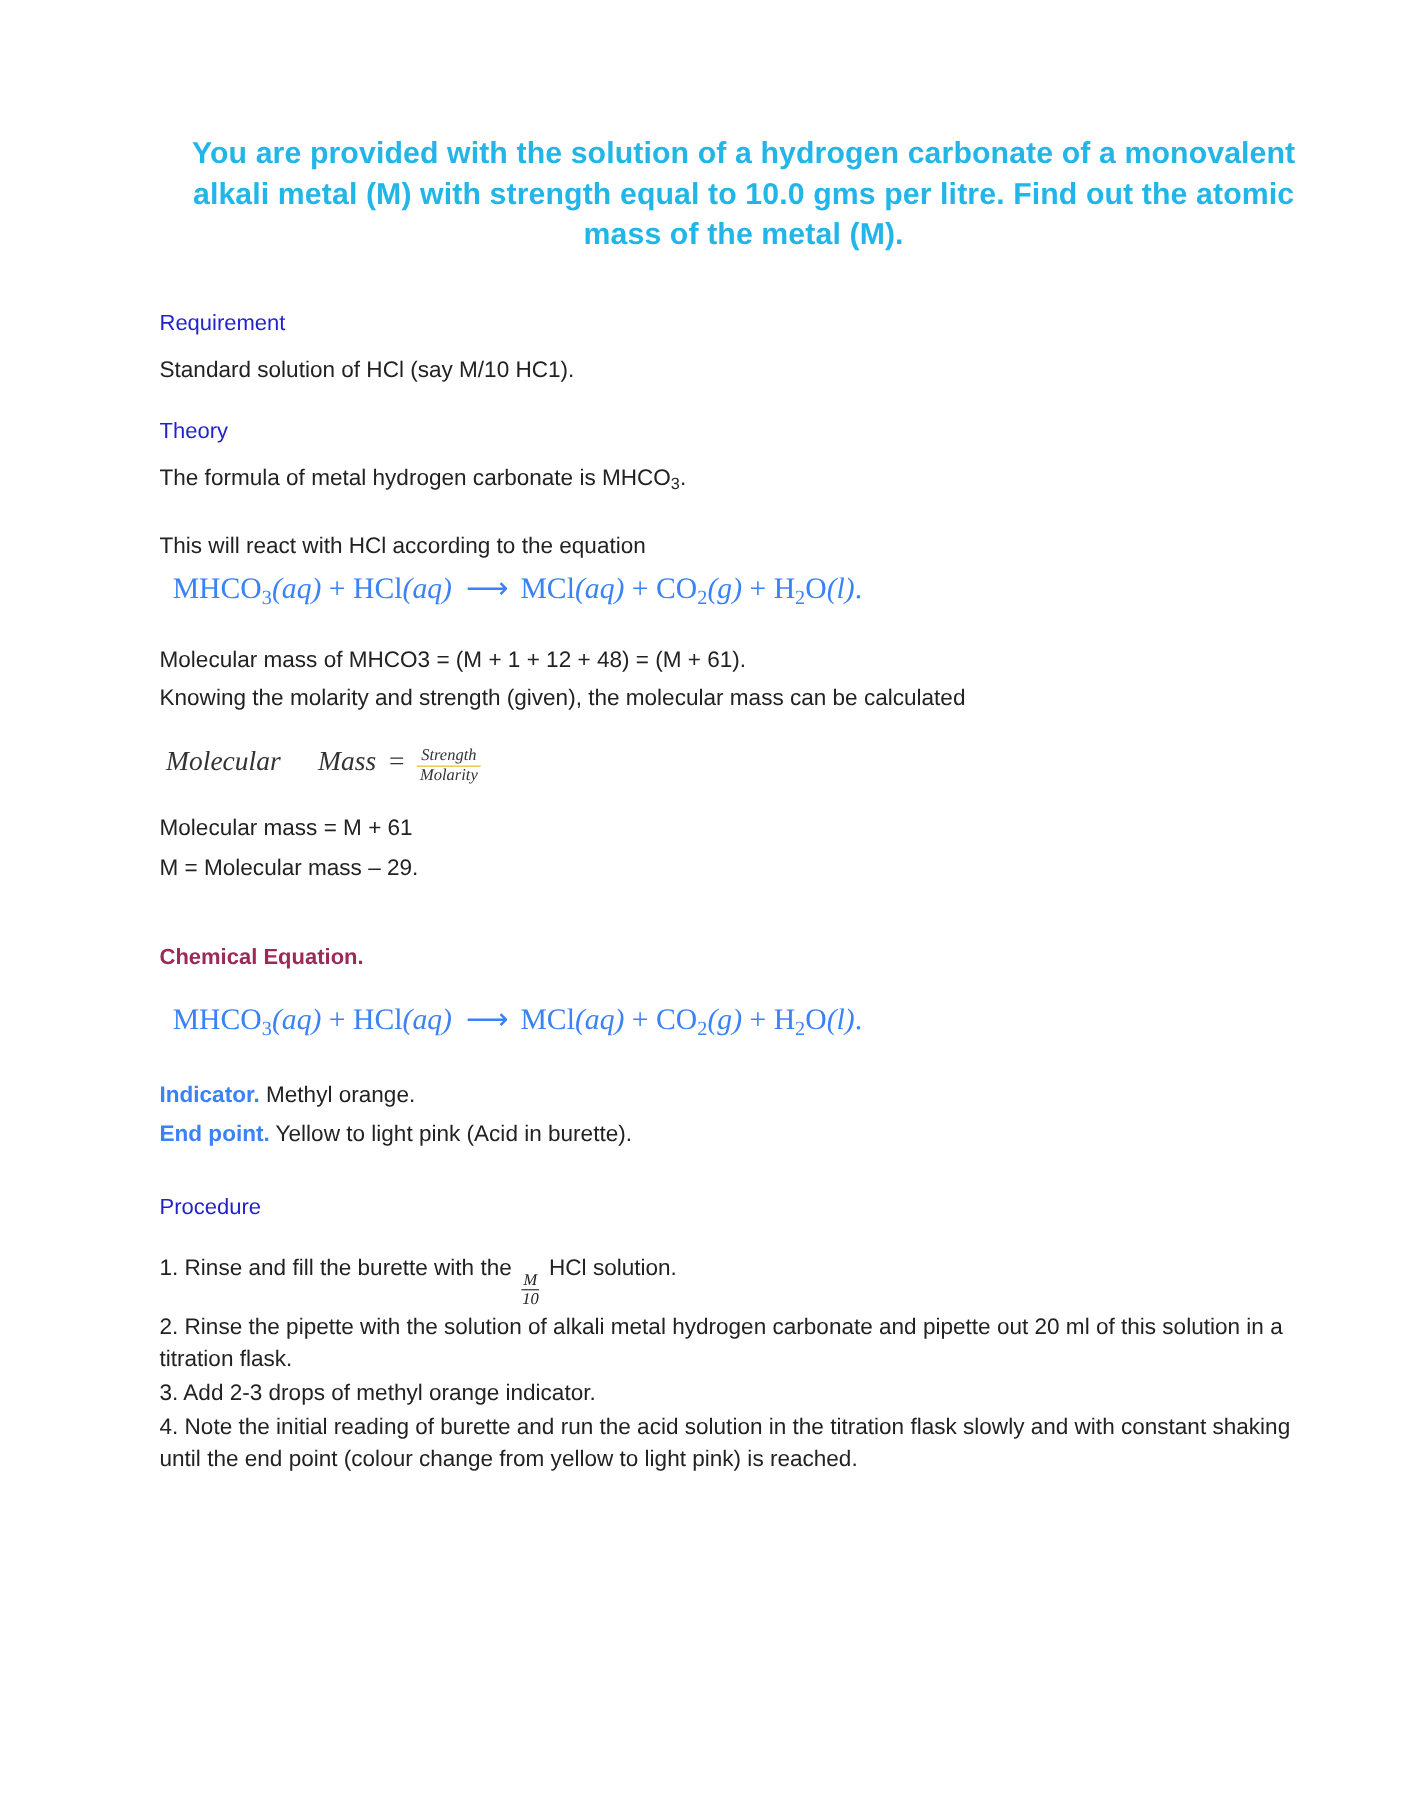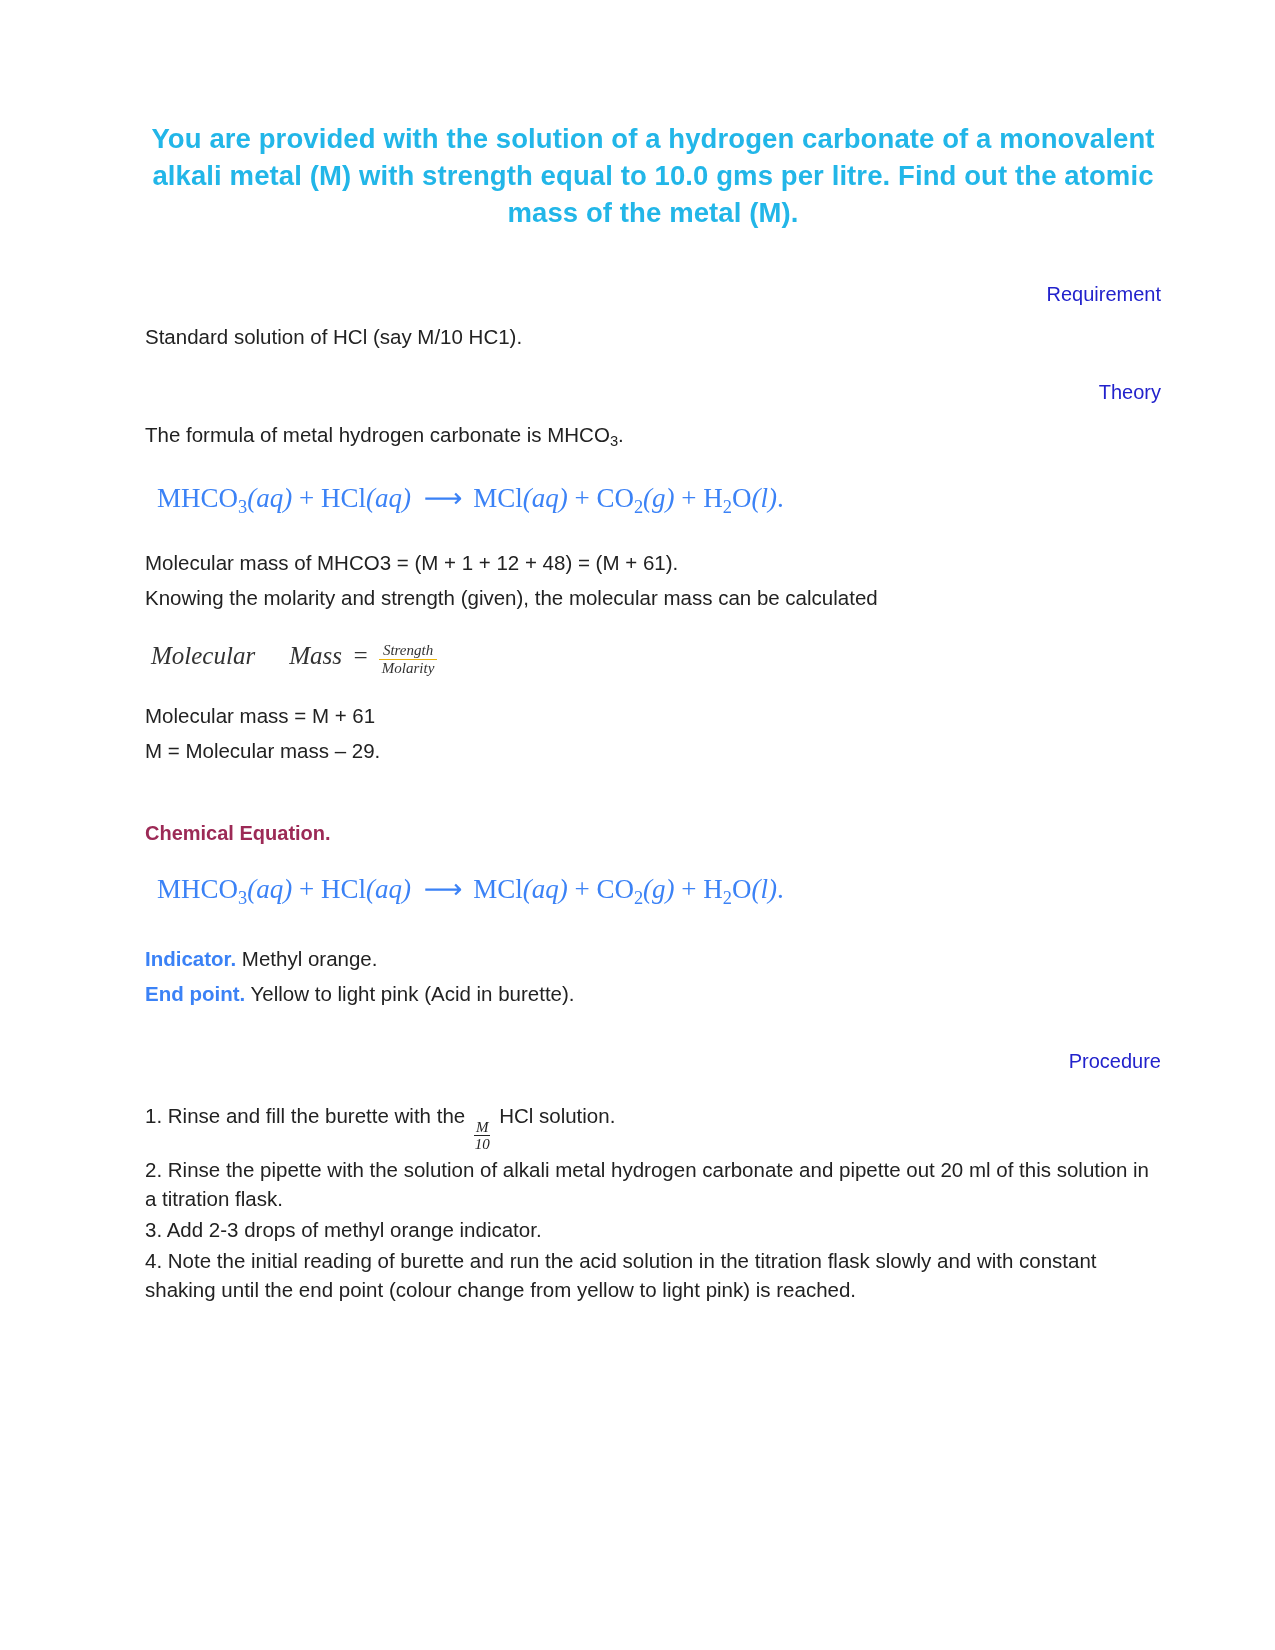--- a/index.html
+++ b/index.html
@@ -9,38 +9,37 @@
   }
   body {
     width: 1275px;
     height: 1650px;
     font-family: "Liberation Sans", sans-serif;
     color: #000000;
     position: relative;
     overflow: hidden;
   }
   .page {
-    padding: 120px 114px 0 145px;
+    padding: 120px 68px 0 145px;
     box-sizing: border-box;
   }
   .doc-title {
     color: #22b6e8;
     font-size: 27.5px;
     font-weight: bold;
     text-align: center;
     line-height: 1.35;
     margin: 0 0 52px 0;
     letter-spacing: 0.1px;
   }
   .heading-blue {
     color: #2222cc;
     font-size: 20px;
     margin: 0 0 16px 0;
     font-weight: normal;
-    text-align: right;
   }
   .heading-maroon {
     color: #9c2a56;
     font-size: 20px;
     font-weight: bold;
     margin: 0 0 16px 0;
   }
   p.body-text {
     font-size: 20.5px;
     line-height: 1.42;
@@ -106,20 +105,21 @@
 
   <h2 class="heading-blue">Requirement</h2>
   <p class="body-text">Standard solution of HCl (say M/10 HC1).</p>
 
   <h2 class="heading-blue">Theory</h2>
 
   <p class="body-text">
     <span>The formula of metal hydrogen carbonate is MHCO</span><sub>3</sub><span>.</span>
   </p>
 
+  <p class="body-text tight">This will react with HCl according to the equation</p>
 
   <div class="eq-block">
     <span>MHCO</span><sub>3</sub><span class="it">(aq)</span>
     <span>+</span>
     <span>HCl</span><span class="it">(aq)</span>
     <span class="arrow">⟶</span>
     <span>MCl</span><span class="it">(aq)</span>
     <span>+</span>
     <span>CO</span><sub>2</sub><span class="it">(g)</span>
     <span>+</span>

